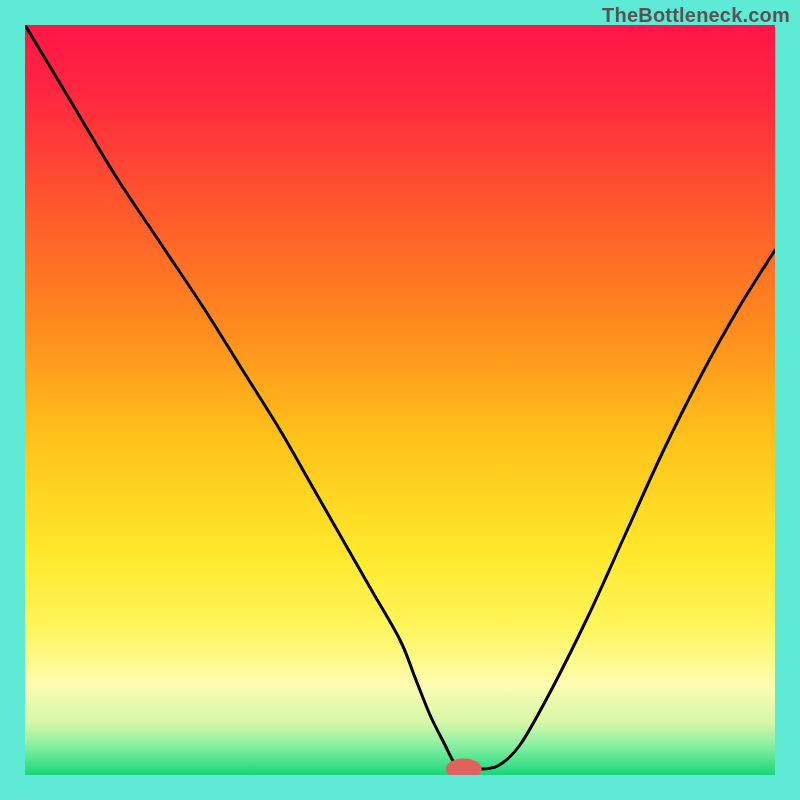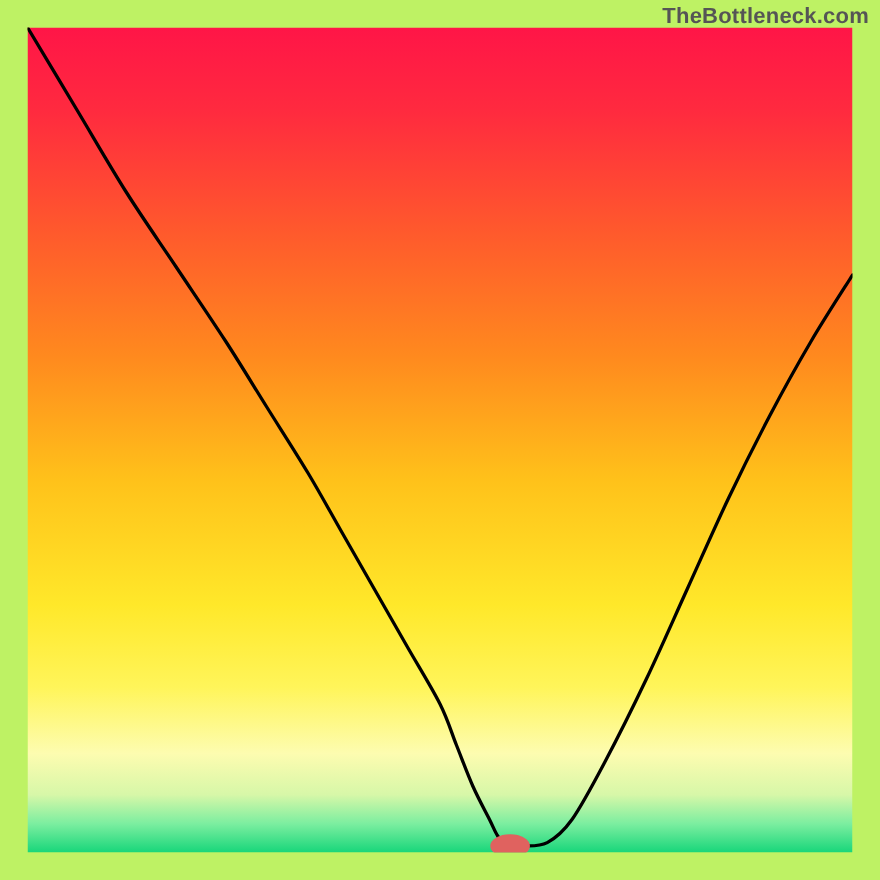--- a/index.html
+++ b/index.html
@@ -8,21 +8,21 @@
     width: 800px;
     height: 800px;
     overflow: hidden;
     background: #000;
     font-family: Arial, Helvetica, sans-serif;
   }
   .frame {
     position: relative;
     width: 800px;
     height: 800px;
-    background: #bef264;
+    background: #5eead4;
   }
   .watermark {
     position: absolute;
     top: 4px;
     right: 10px;
     color: #555;
     font-size: 20px;
     font-weight: 600;
     letter-spacing: 0.2px;
     user-select: none;

